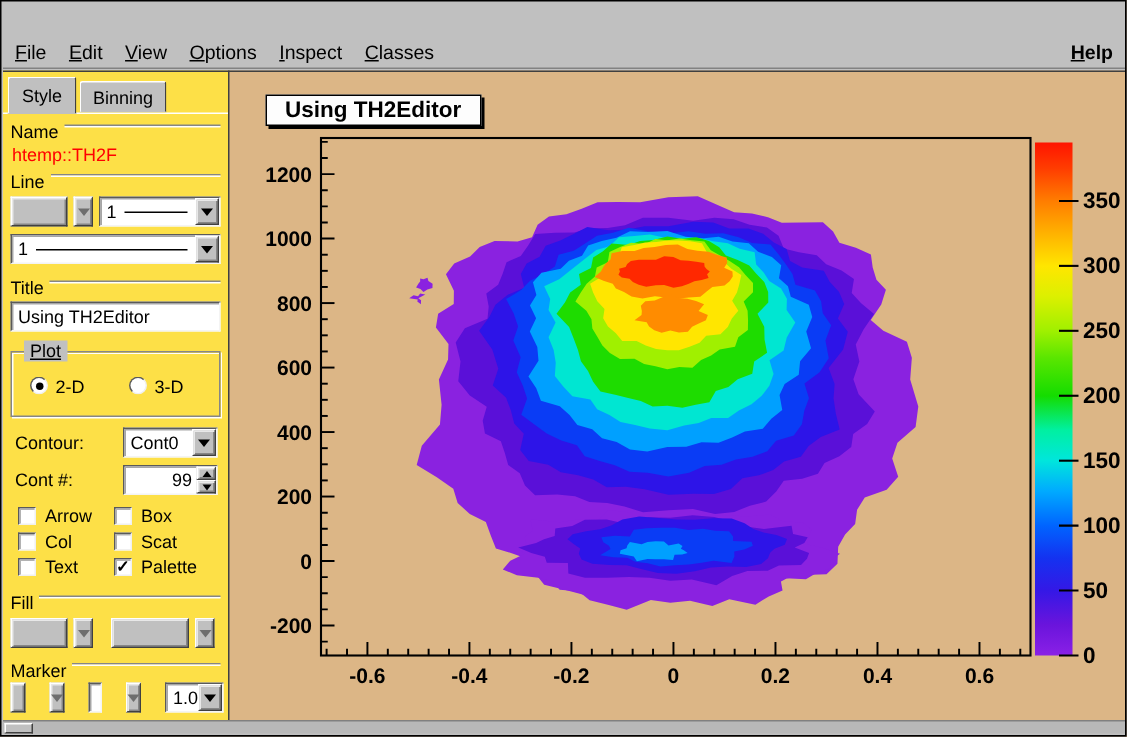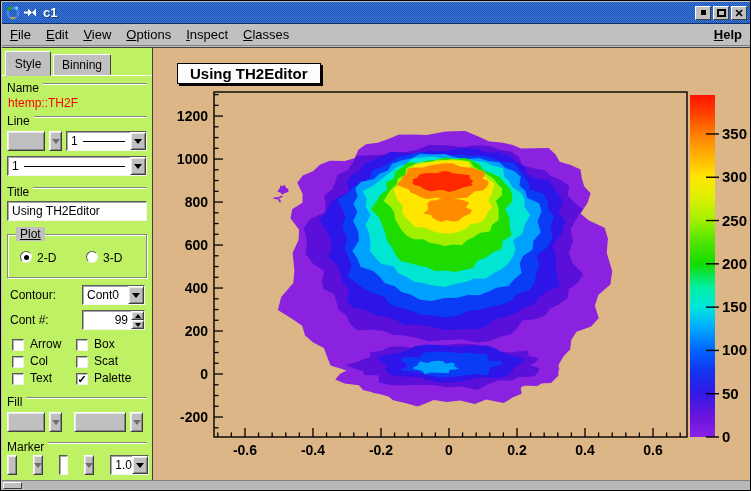--- a/index.html
+++ b/index.html
@@ -21,21 +21,21 @@
   .wbtn .sq-s{width:5px;height:5px;background:#000;}
   .wbtn .sq-b{width:9px;height:8px;border:2px solid #000;}
   .wbtn .xg{font-size:11px;font-weight:900;line-height:10px;color:#000;}
   
   .menubar{position:absolute;left:1px;top:23px;width:748px;height:22px;background:#c0c0c0;
     display:flex;align-items:center;gap:15px;padding:0 8px;font-size:13px;color:#000;
     border-bottom:1px solid #828282;}
   .menu-item{cursor:default;}
   .menu-item.right{margin-left:auto;font-weight:bold;}
   
-  .editor{position:absolute;left:1px;top:46px;width:150px;height:436px;background:#bef264;
+  .editor{position:absolute;left:1px;top:46px;width:150px;height:436px;background:#fde047;
     font-size:12px;color:#000;border-top:1px solid #404040;}
   .abs{position:absolute;}
   .hdr{display:flex;gap:4px;}
   .hdr .rule{flex:1;height:2px;border-top:1px solid #868686;border-bottom:1px solid #fff;margin-top:2px;}
   .tab{position:absolute;background:#c0c0c0;border:1px solid;
     border-color:#fff #404040 #c0c0c0 #fff;border-radius:2px 2px 0 0;
     display:flex;align-items:center;justify-content:center;font-size:12px;}
   .tabline{position:absolute;left:0;right:0;border-top:1px solid #fff;}
   .raised{background:#c0c0c0;border:1px solid;border-color:#fff #404040 #404040 #fff;
     box-shadow:inset 1px 1px 0 #e8e8e8,inset -1px -1px 0 #868686;}
@@ -57,21 +57,21 @@
   .radio{width:12px;height:12px;border-radius:50%;background:#fff;border:1px solid;
     border-color:#5a5a5a #f0f0f0 #f0f0f0 #5a5a5a;display:flex;align-items:center;justify-content:center;}
   .radio .dot{display:none;width:5px;height:5px;border-radius:50%;background:#000;}
   .radio.on .dot{display:block;}
   .ritem{display:flex;align-items:flex-start;gap:5px;position:absolute;}
   .check{width:12px;height:12px;background:#fff;border:1px solid;
     border-color:#5a5a5a #f0f0f0 #f0f0f0 #5a5a5a;box-shadow:inset 1px 1px 0 rgba(0,0,0,.3);
     display:flex;align-items:center;justify-content:center;}
   .check .mark{display:none;font-size:11px;font-weight:bold;line-height:9px;}
   .check.on .mark{display:block;}
-  .citem{display:flex;align-items:flex-end;gap:6px;position:absolute;}
+  .citem{display:flex;align-items:center;gap:6px;position:absolute;}
   .numentry{display:flex;align-items:stretch;height:20px;}
   .numentry .val{flex:1;text-align:right;padding:2px 3px 0 0;font-size:12px;}
   .spincol{width:13px;display:flex;flex-direction:column;}
   .spinbtn{flex:1;display:flex;align-items:center;justify-content:center;padding:0;}
   .tri-up{width:0;height:0;border:3px solid transparent;border-top:none;border-bottom:4px solid #000;}
   .tri-dn{width:0;height:0;border:3px solid transparent;border-bottom:none;border-top:4px solid #000;}
   .markerdot{width:3px;height:3px;background:#000;border-radius:50%;margin:auto;}
   
   .canvas-area{position:absolute;left:151px;top:46px;width:599px;height:436px;
     background:#dcb686;border-top:1px solid #404040;border-left:1px solid #404040;}
@@ -82,42 +82,20 @@
   .hscroll{position:absolute;left:1px;bottom:1px;width:748px;height:9px;background:#b8b8b8;
     border-top:1px solid #808080;}
   .hthumb{position:absolute;left:1px;top:1px;width:19px;height:7px;background:#c0c0c0;
     border:1px solid;border-color:#fff #404040 #404040 #fff;}
 </style>
 </head>
 <body>
 
 <div class="window">
 
-  <div class="titlebar">
-    <svg class="ticon" viewBox="0 0 17 15">
-      <circle cx="8" cy="8" r="5.2" fill="none" stroke="#4a80e8" stroke-width="2.6"></circle>
-      <path d="M3 6 C2 3,5 1,8 2 C7 4,5 6,3 6 Z" fill="#1fa41f"></path>
-      <rect x="6" y="12" width="4" height="2" fill="#c8a030"></rect>
-      <path d="M10 3 h3 M11.5 1.5 v3" stroke="#7fd4ff" stroke-width="1.4"></path>
-    </svg>
-    <svg class="ticon" style="width:14px" viewBox="0 0 14 12">
-      <path d="M0 6 h4" stroke="#fff" stroke-width="2"></path>
-      <path d="M4 2 l4 4 -4 4 z M12 2 l-4 4 4 4 z" fill="#fff"></path>
-    </svg>
-    <span class="ttitle">c1</span>
-    <button class="wbtn" title="minimize">
-        <span class="sq-s"></span>
-      </button>
-    <button class="wbtn" title="maximize">
-        <span class="sq-b"></span>
-      </button>
-    <button class="wbtn" title="close">
-        <span class="xg">✕</span>
-      </button>
-  </div>
 
   <div class="menubar">
     <span class="menu-item mnemonic"><u>F</u>ile</span>
     <span class="menu-item mnemonic"><u>E</u>dit</span>
     <span class="menu-item mnemonic"><u>V</u>iew</span>
     <span class="menu-item mnemonic"><u>O</u>ptions</span>
     <span class="menu-item mnemonic"><u>I</u>nspect</span>
     <span class="menu-item mnemonic"><u>C</u>lasses</span>
     <span class="menu-item mnemonic right"><u>H</u>elp</span>
   </div>

